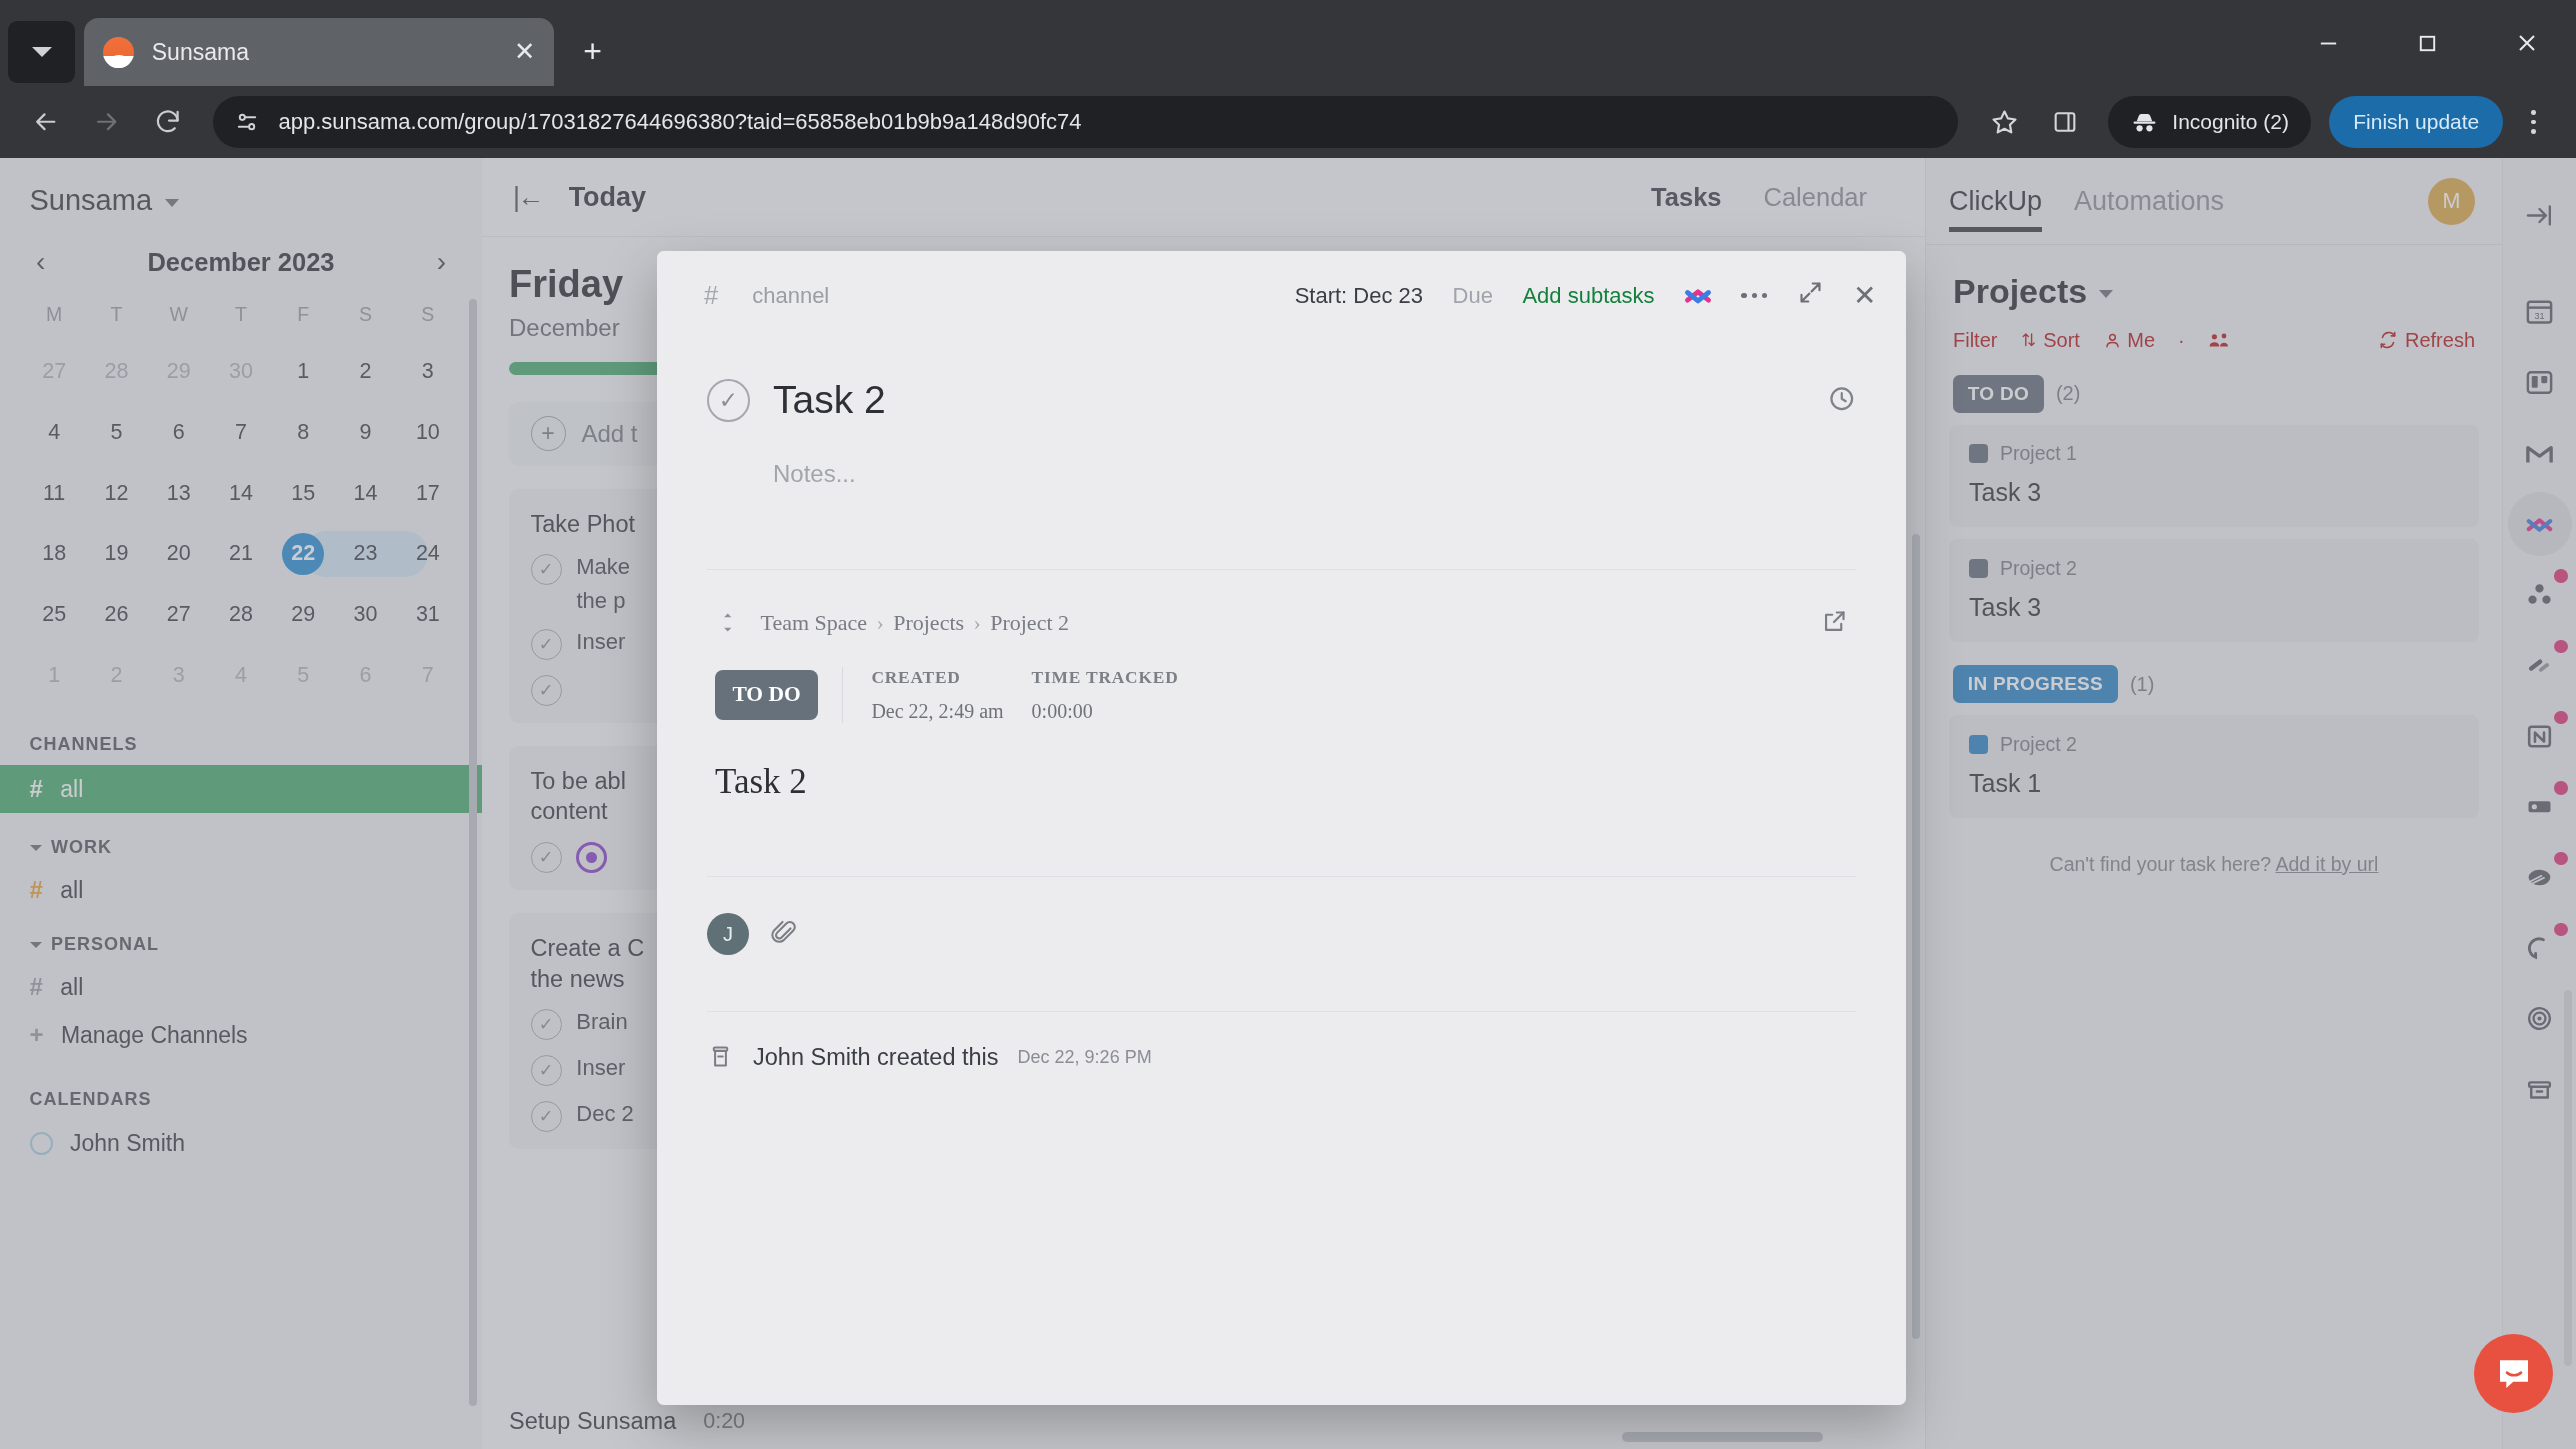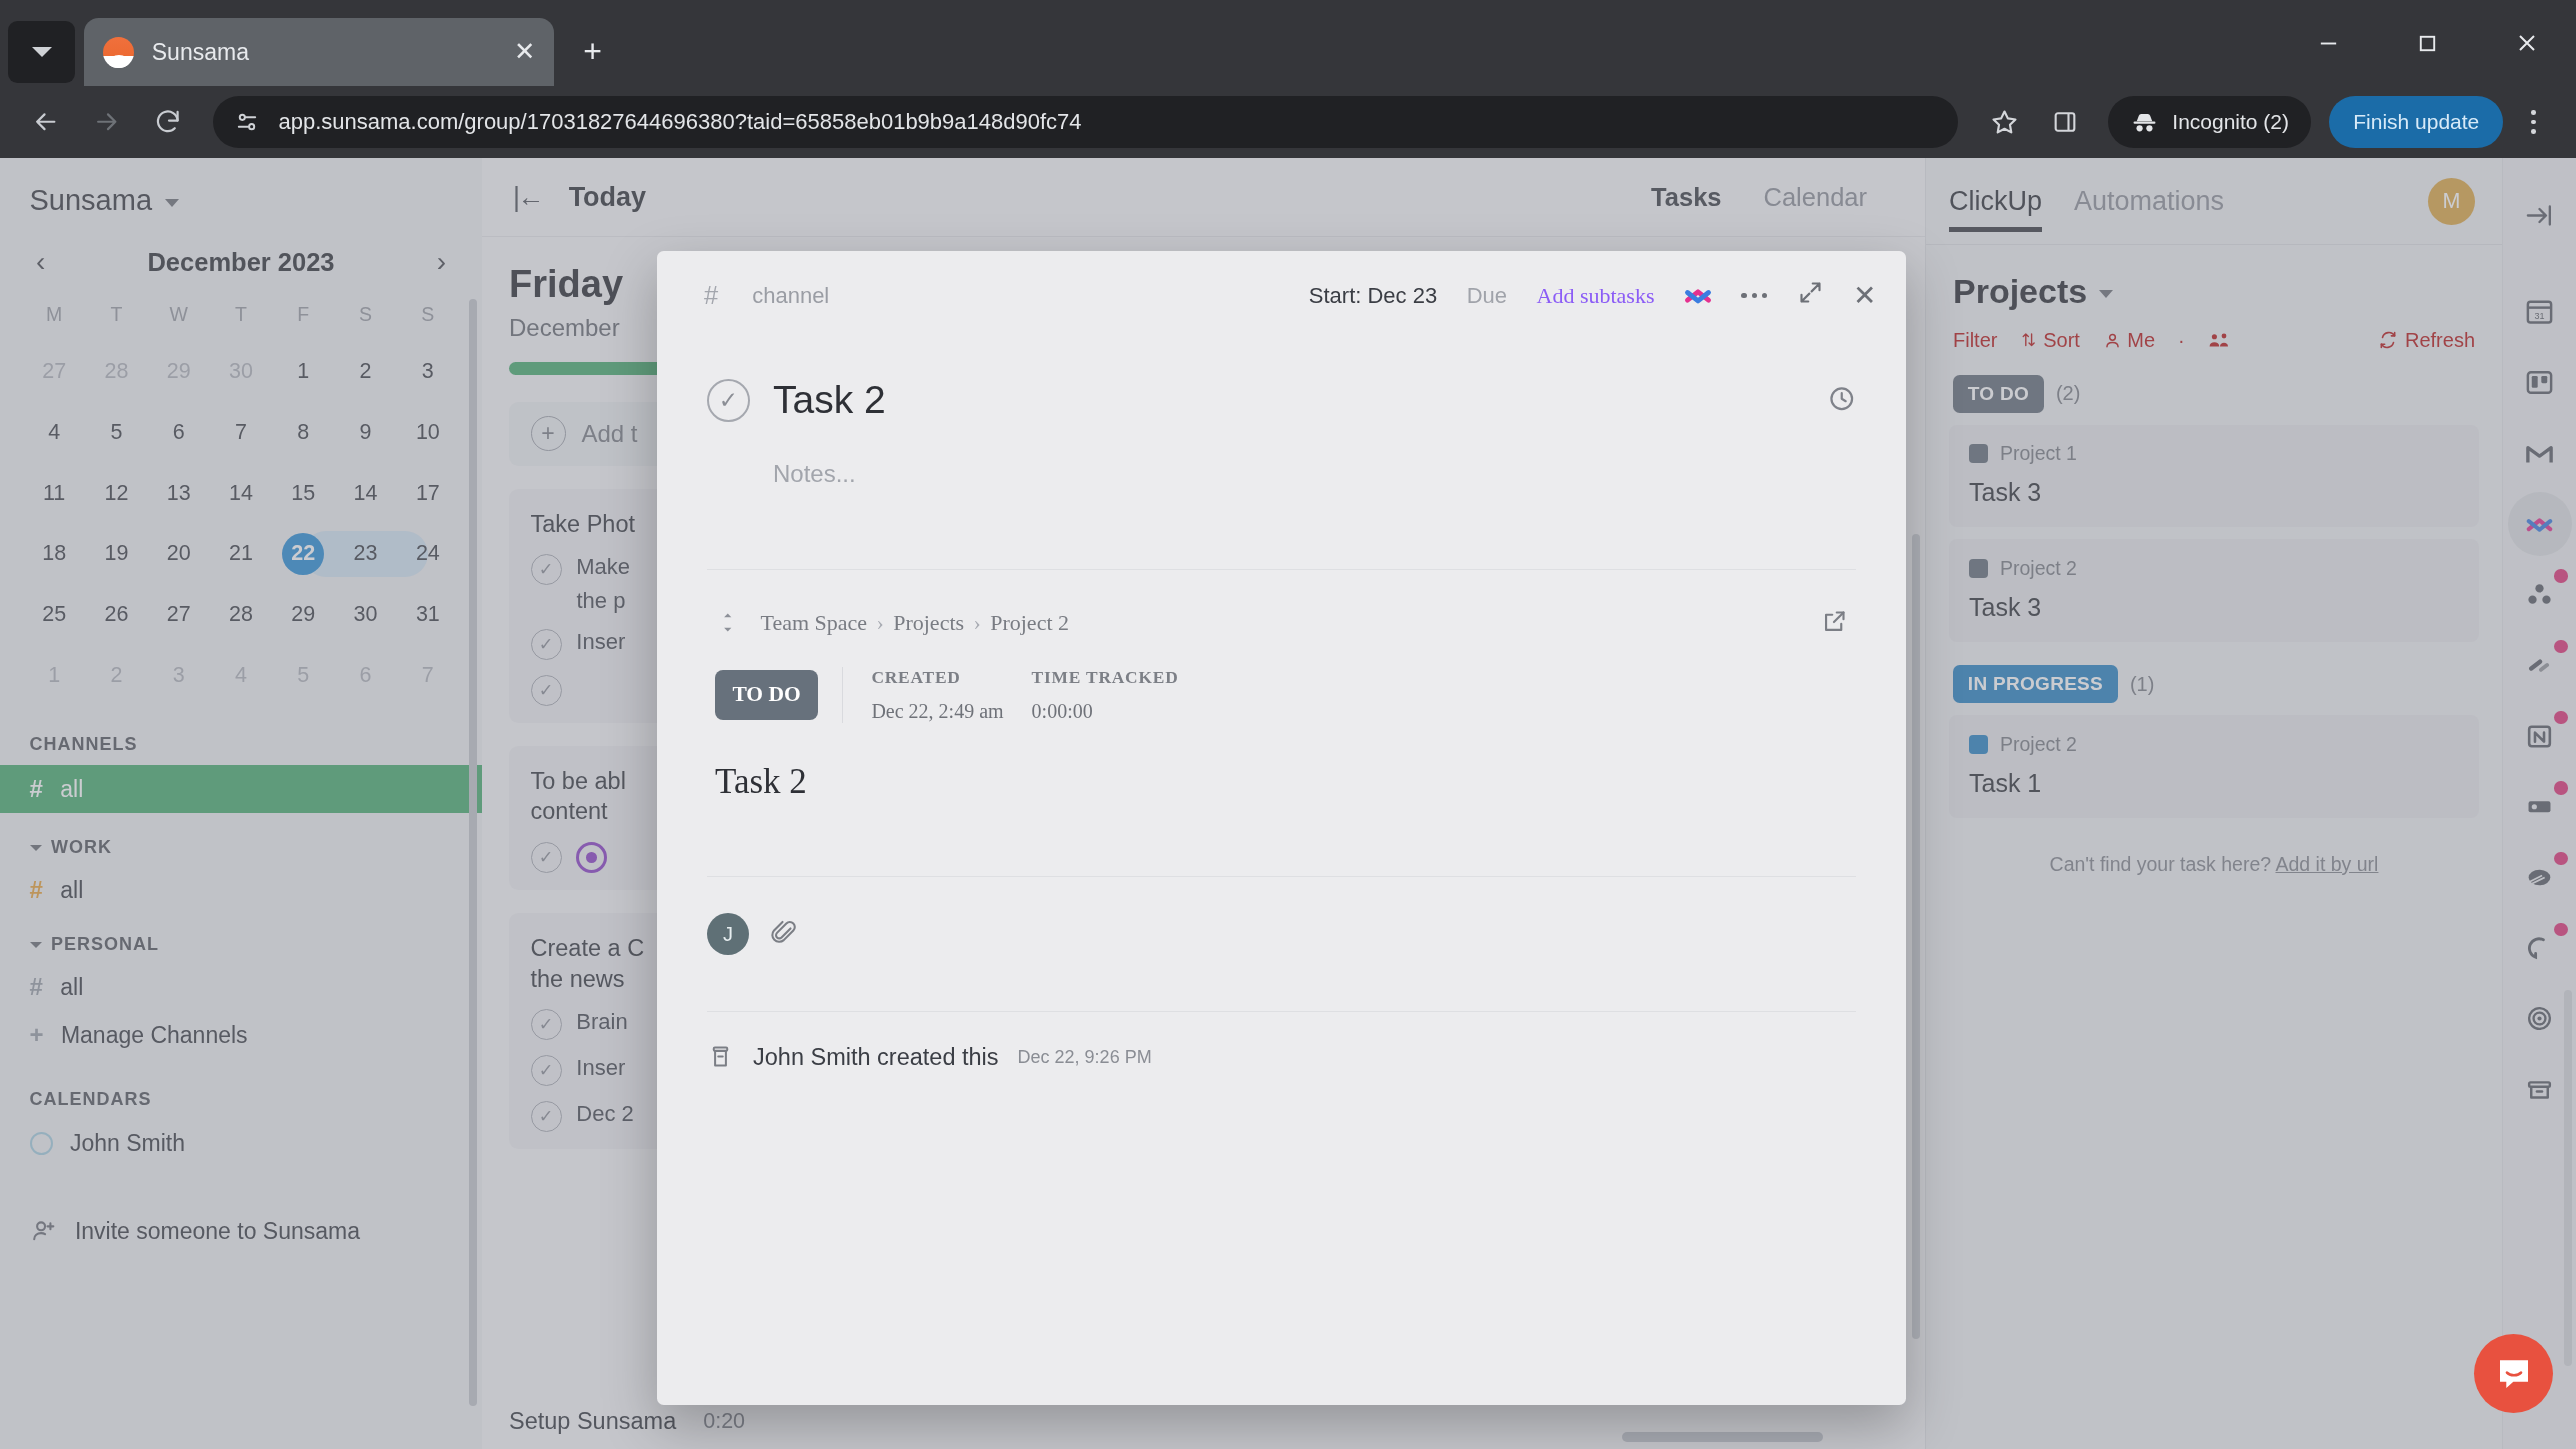--- a/index.html
+++ b/index.html
@@ -200,21 +200,21 @@
     background: #ececee; border-radius: 6.7px; z-index: 100;
     box-shadow: 0 20px 54px rgba(0,0,0,0.25);
     display: flex; flex-direction: column;
   }
   #modal-header { height: 89px; display: flex; align-items: center; padding: 0 29.5px 0 47px; gap: 0; }
   #mh-hash { font-size: 25.5px; color: #a3a6ad; }
   #mh-channel { font-size: 22px; color: #9a9da4; margin-left: 34px; cursor: pointer; }
   #mh-right { margin-left: auto; display: flex; align-items: center; gap: 29.5px; }
   #mh-start { font-size: 22px; color: #3a3d44; cursor: pointer; }
   #mh-due { font-size: 22px; color: #a0a3aa; cursor: pointer; }
-  #mh-subtasks { font-size: 22px; color: #8b5cf6; cursor: pointer; font-family: Liberation Serif, serif; }
+  #mh-subtasks { font-size: 22px; color: #15803d; cursor: pointer; }
   .clickup-logo { width: 28px; height: 34px; cursor: pointer; }
   #mh-more { color:#6d7077; cursor:pointer; display:flex; gap:4.7px; align-items:center;}
   #mh-more i { width: 5.4px; height:5.4px; border-radius:50%; background: currentColor; display:block;}
   #mh-expand { font-size: 24px; color: #6d7077; cursor: pointer; }
   #mh-close { font-size: 28px; color: #6d7077; cursor: pointer; line-height: 1; }
 
   #modal-body { padding: 0 50px; }
   #task-title-row { display: flex; align-items: center; gap: 23px; padding-top: 38px; }
   #task-check { width: 43px; height: 43px; border-radius: 50%; border: 2px solid #a5a8af; display:flex;align-items:center;justify-content:center;color:#8b8e95;font-size:23px;cursor:pointer;flex:0 0 auto;}
   #task-title { font-size: 39px; color: #2e3036; font-weight: 400; }
@@ -444,28 +444,20 @@
 
     <div style="height:29.5px"></div>
     <div class="sb-section-title">CALENDARS</div>
     <div style="height:9.4px"></div>
     <div class="chan-row">
       <span class="cal-dot"></span>
       <span>John Smith</span>
     </div>
 
     <div style="height:40px"></div>
-    <div class="chan-row">
-      <svg width="28" height="28" viewBox="0 0 24 24" style="color:#6f727a;flex:0 0 auto">
-          <circle cx="9.5" cy="8" r="3.4" fill="none" stroke="currentColor" stroke-width="1.8"></circle>
-          <path d="M3.6 19c0-3.2 2.6-5.2 5.9-5.2 1.3 0 2.5.3 3.4.9" fill="none" stroke="currentColor" stroke-width="1.8" stroke-linecap="round"></path>
-          <path d="M17.5 5.5v5 M15 8h5" stroke="currentColor" stroke-width="1.8" stroke-linecap="round"></path>
-        </svg>
-      <span>Invite someone to Sunsama</span>
-    </div>
 
     <div id="sb-scrollbar"></div>
   </div>
 
   <div id="middle">
     <div id="mid-header">
       <span id="collapse-icon">|←</span>
       <span id="today-label">Today</span>
       <span id="mid-tabs">
         <span class="mid-tab active">Tasks</span>

